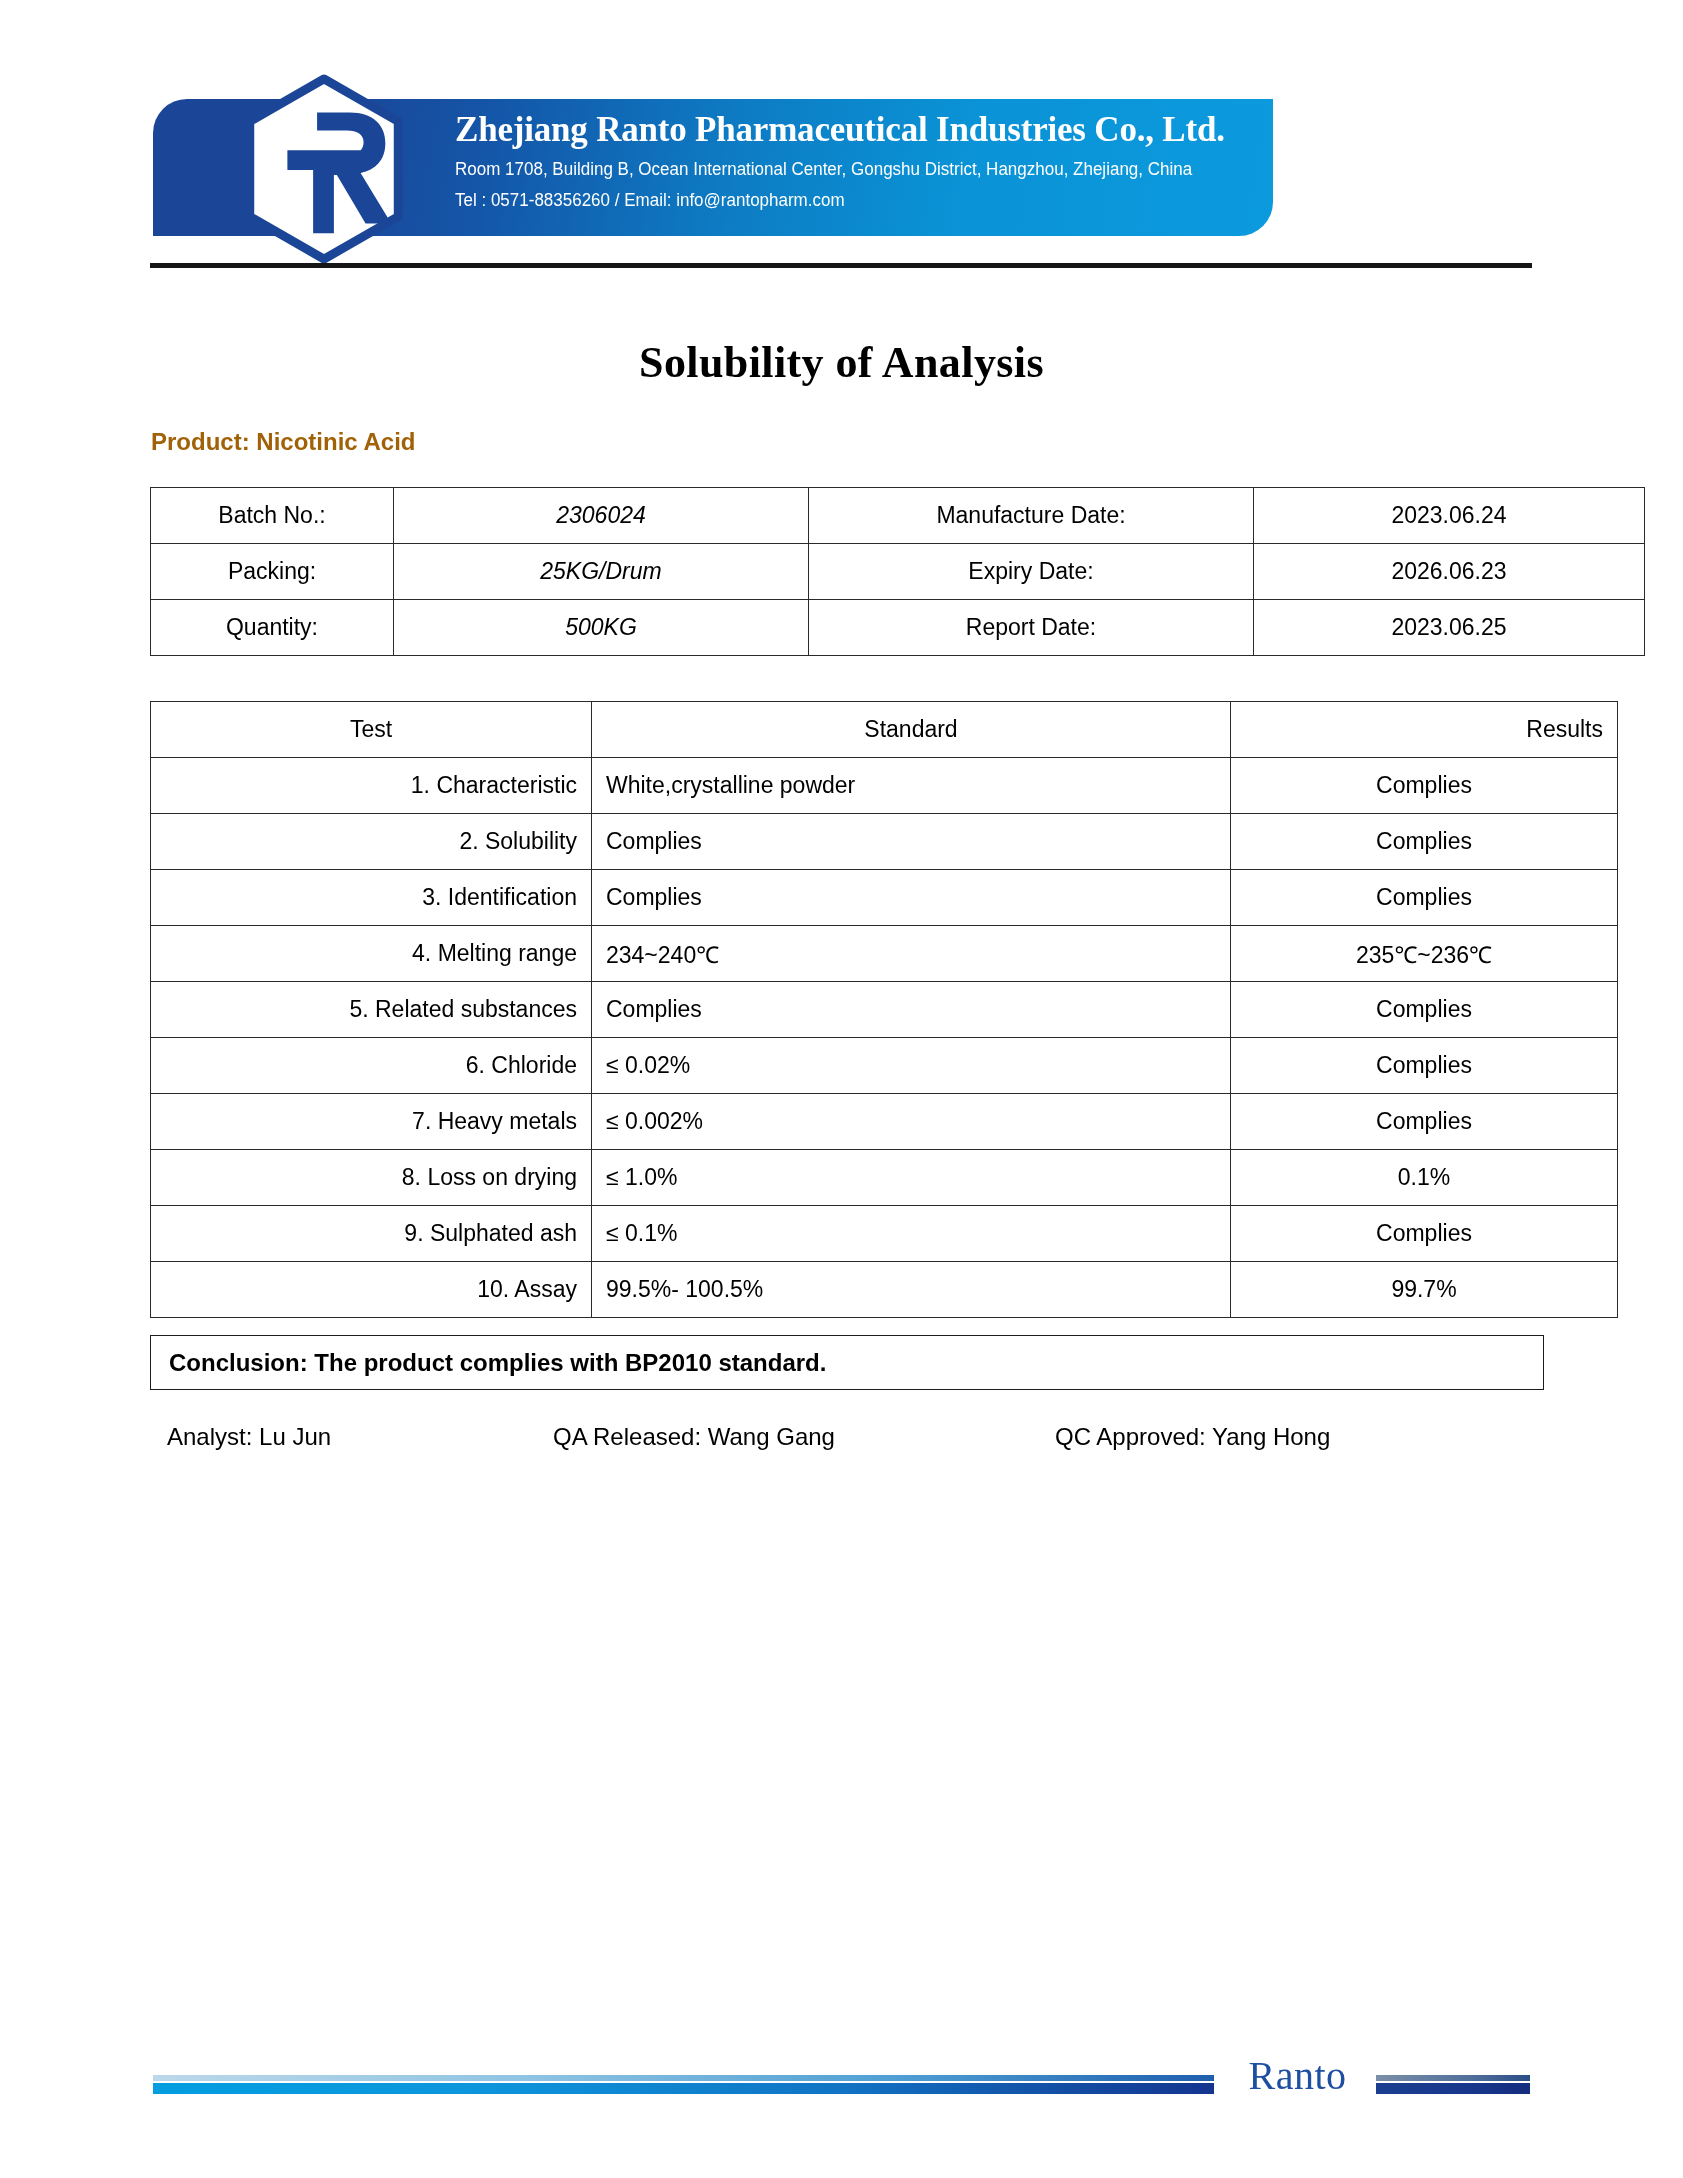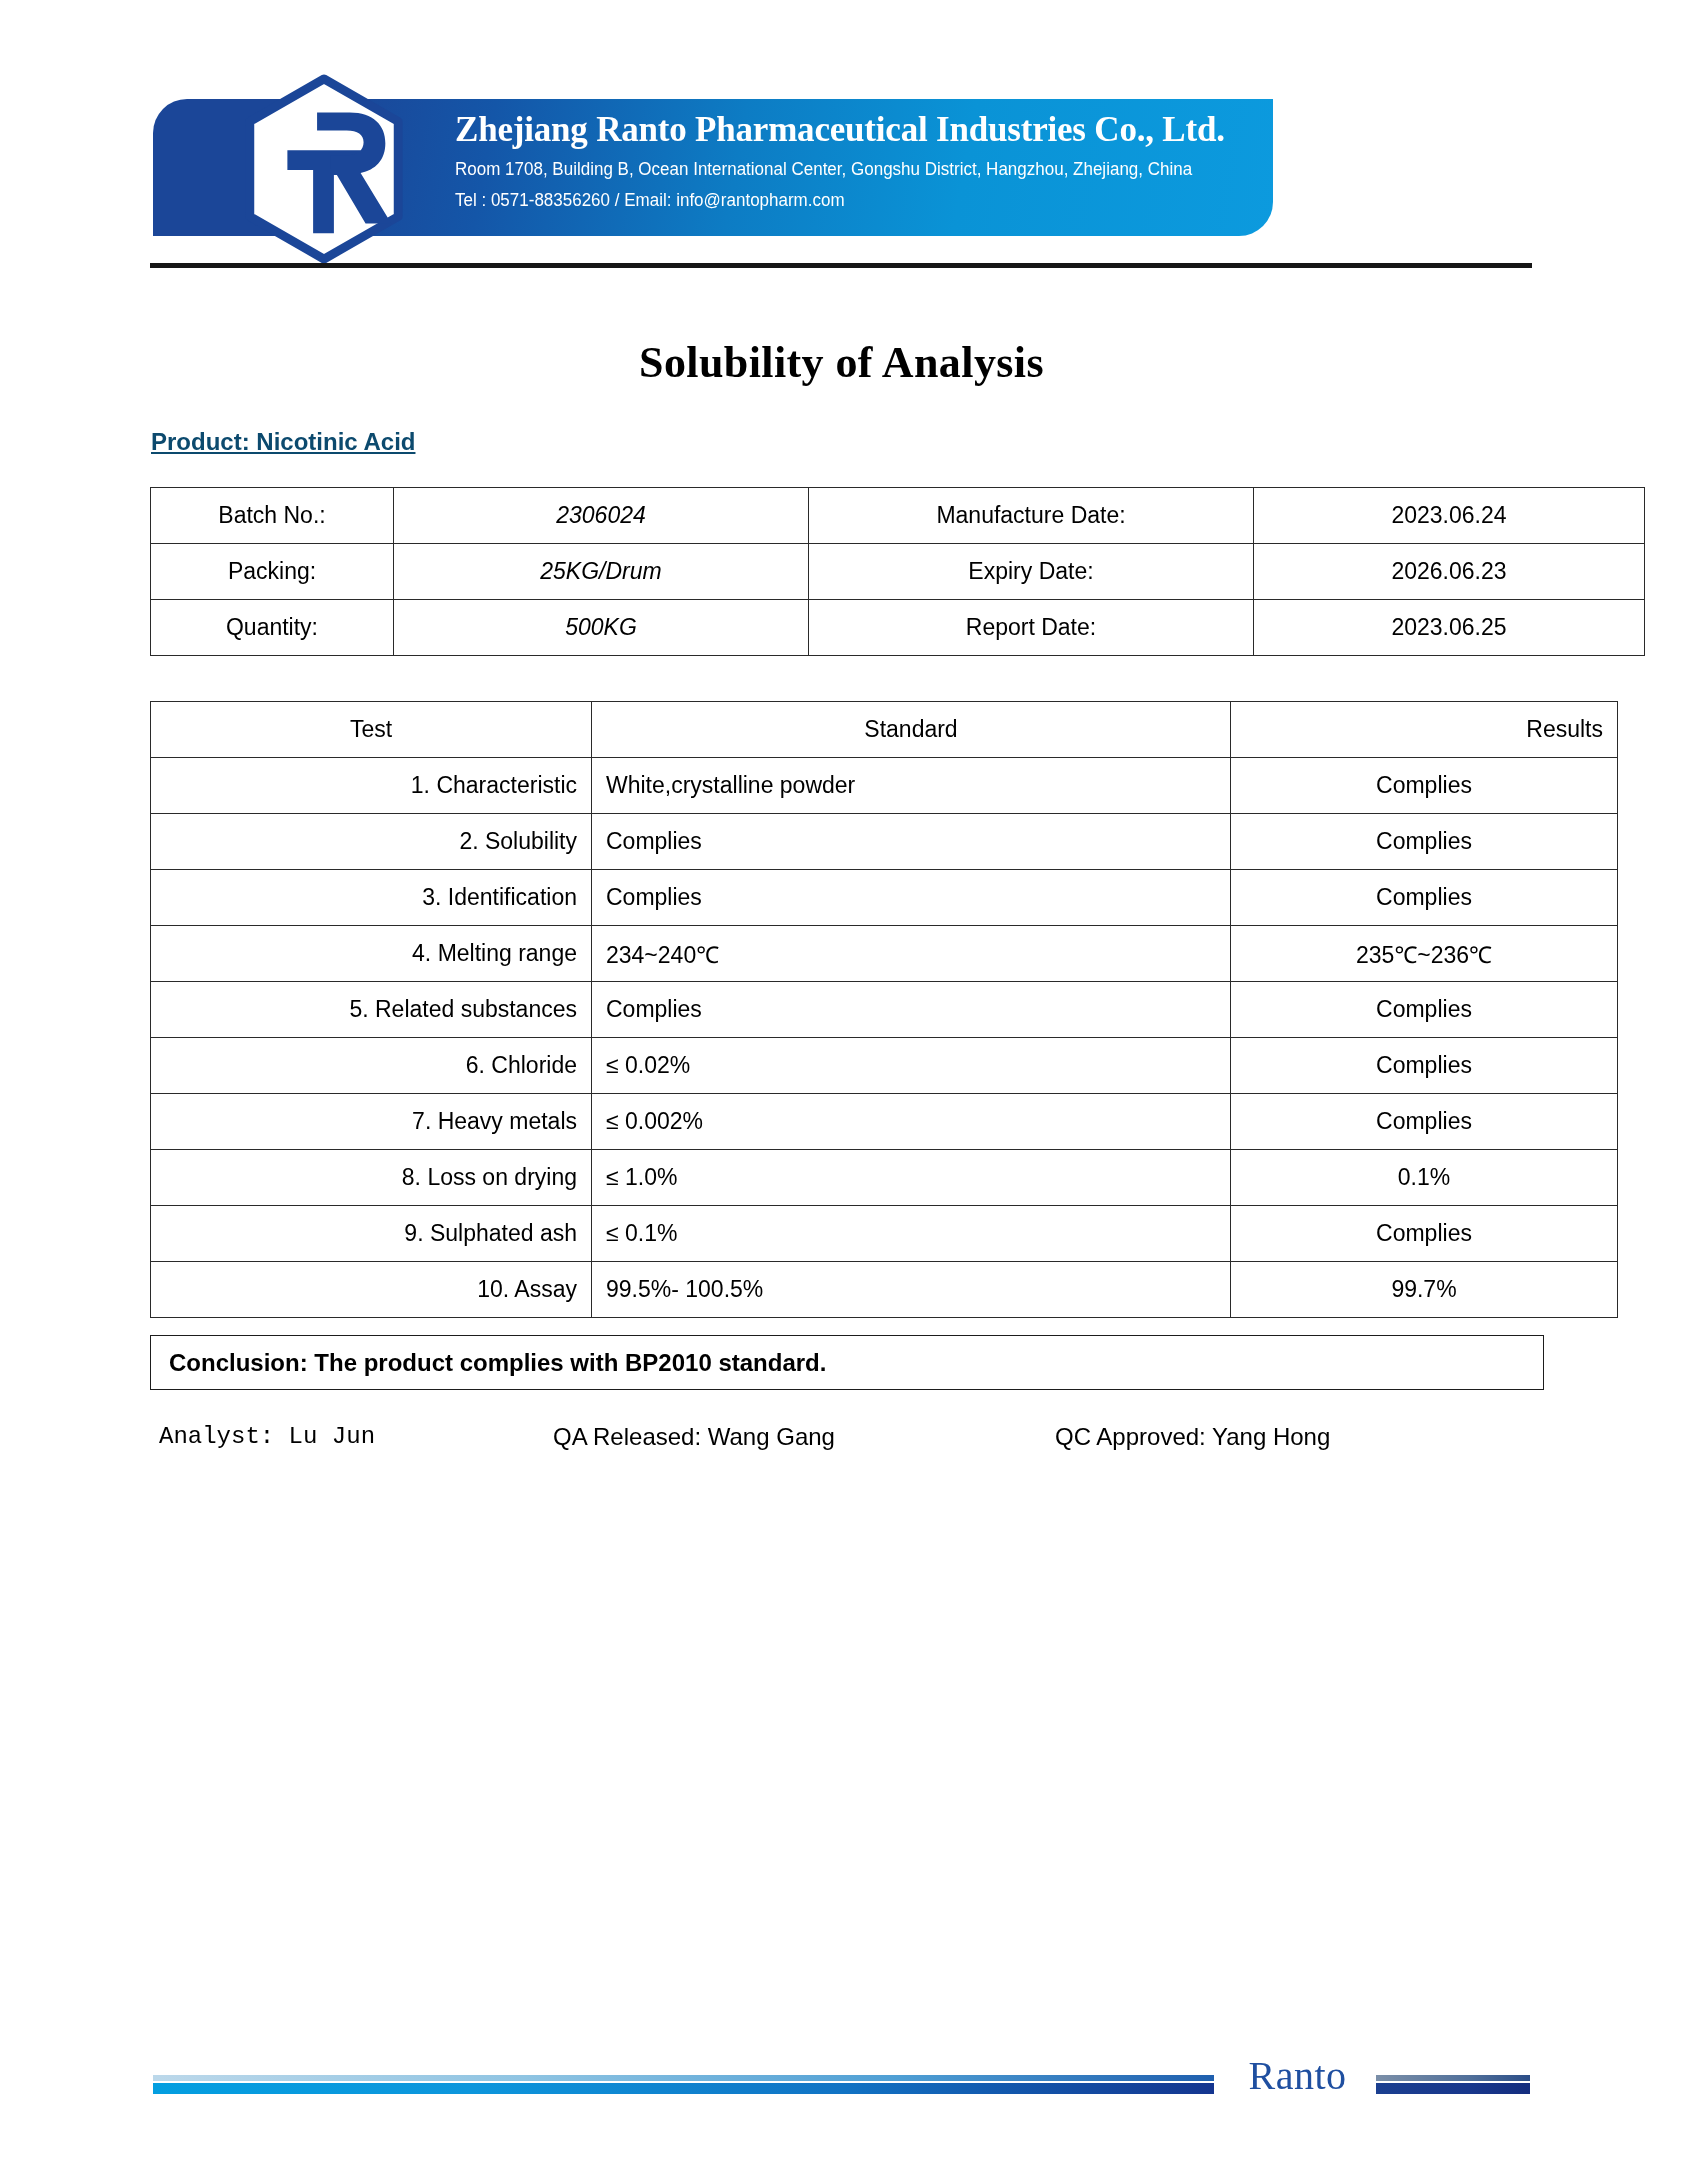--- a/index.html
+++ b/index.html
@@ -113,22 +113,21 @@
     color: #000000;
   }
 
   .product-line {
     position: absolute;
     left: 151px;
     top: 428px;
     font-family: "Liberation Sans", sans-serif;
     font-weight: bold;
     font-size: 24px;
-    color: #0c4a6e;
-    text-decoration: underline;
+    color: #a16207;
   }
 
   
   table.doc-table {
     position: absolute;
     border-collapse: collapse;
     table-layout: fixed;
     font-family: "Liberation Sans", sans-serif;
     font-size: 23px;
     color: #000000;
@@ -199,21 +198,21 @@
     height: 36px;
   }
   .sign-item {
     position: absolute;
     top: 0;
     font-family: "Liberation Sans", sans-serif;
     font-size: 24px;
     color: #000000;
     white-space: nowrap;
   }
-  .sign-0 { left: 8px; font-family: Liberation Mono, monospace; }
+  .sign-0 { left: 16px; }
   .sign-1 { left: 402px; }
   .sign-2 { left: 904px; }
 
   
   .footer {
     position: absolute;
     left: 0;
     top: 2010px;
     width: 1427px;
     height: 119px;

